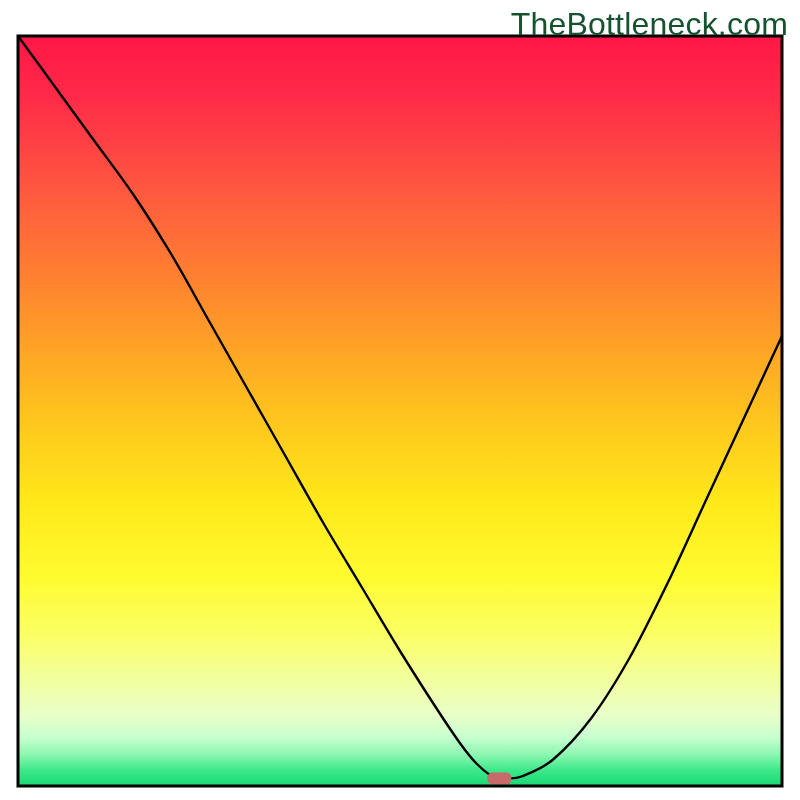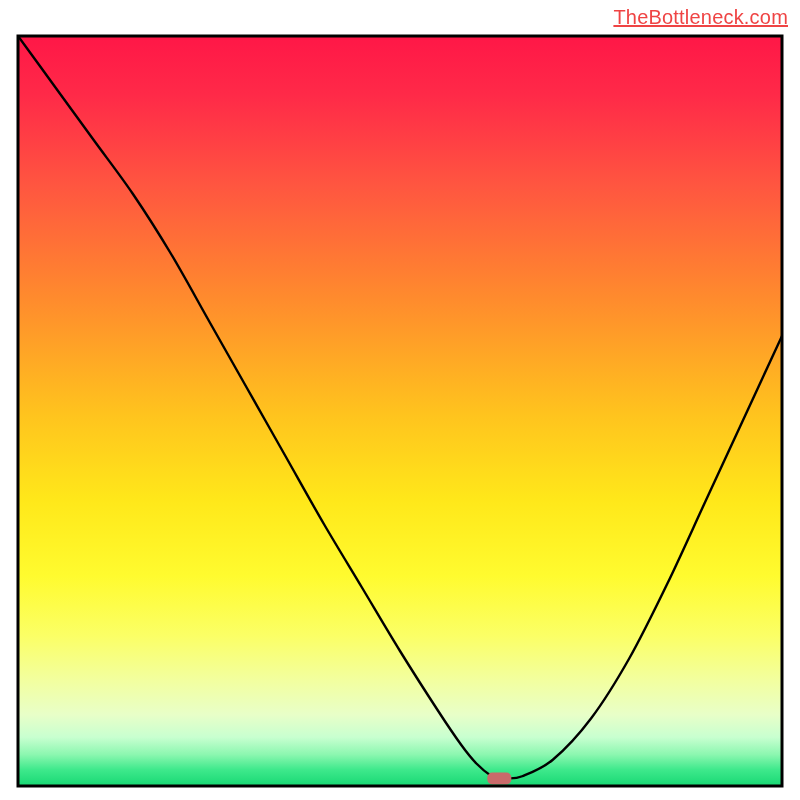--- a/index.html
+++ b/index.html
@@ -12,26 +12,25 @@
   }
   .stage {
     position: relative;
     width: 800px;
     height: 800px;
   }
   .watermark {
     position: absolute;
     top: 6px;
     right: 12px;
-    color: #ef4444;
-    font-size: 20px;
+    color: #14532d;
+    font-size: 32px;
     font-weight: 500;
     letter-spacing: 0.2px;
     user-select: none;
-    text-decoration: underline;
   }
   svg {
     display: block;
   }
 </style>
 </head>
 <body>
 
 <div class="stage">
 

